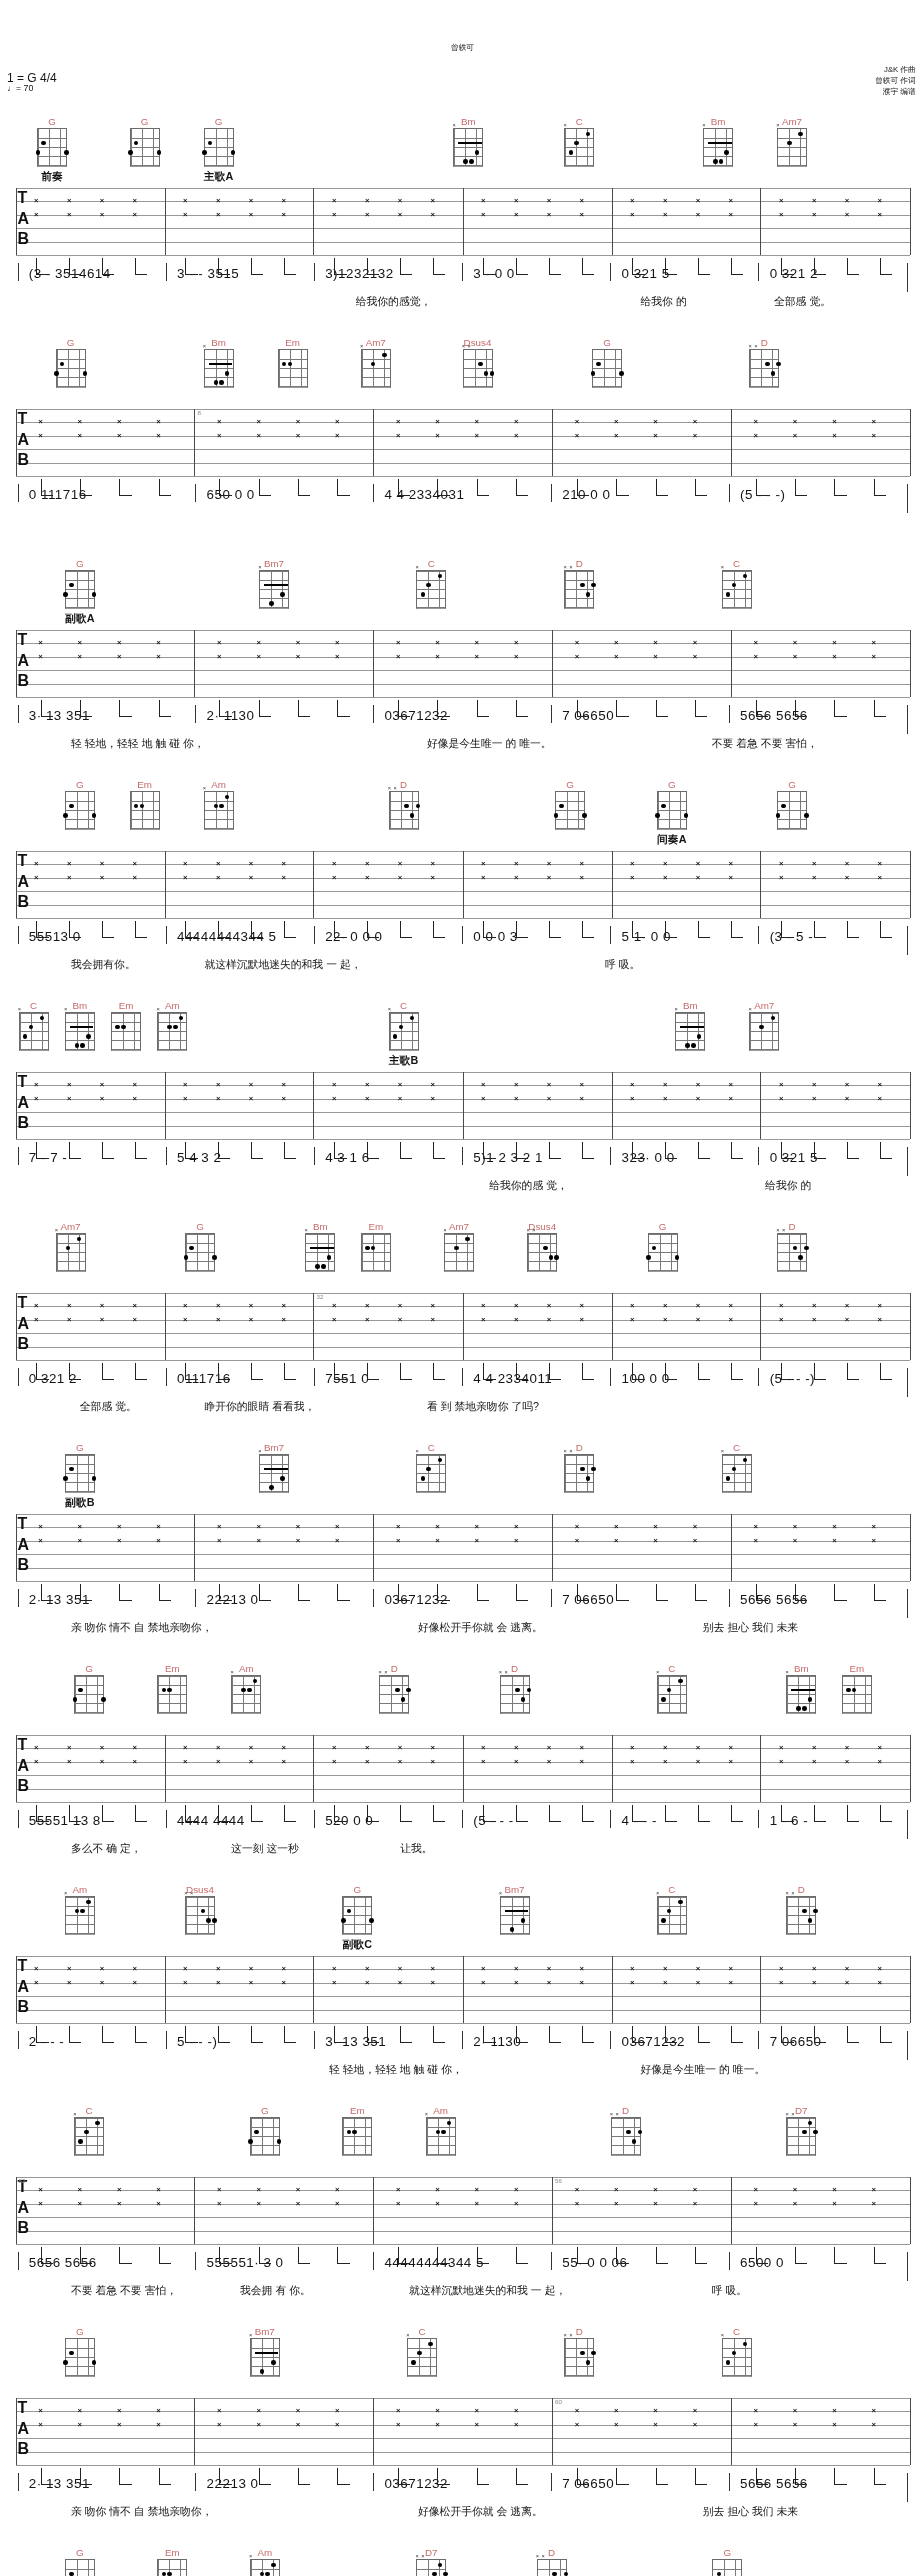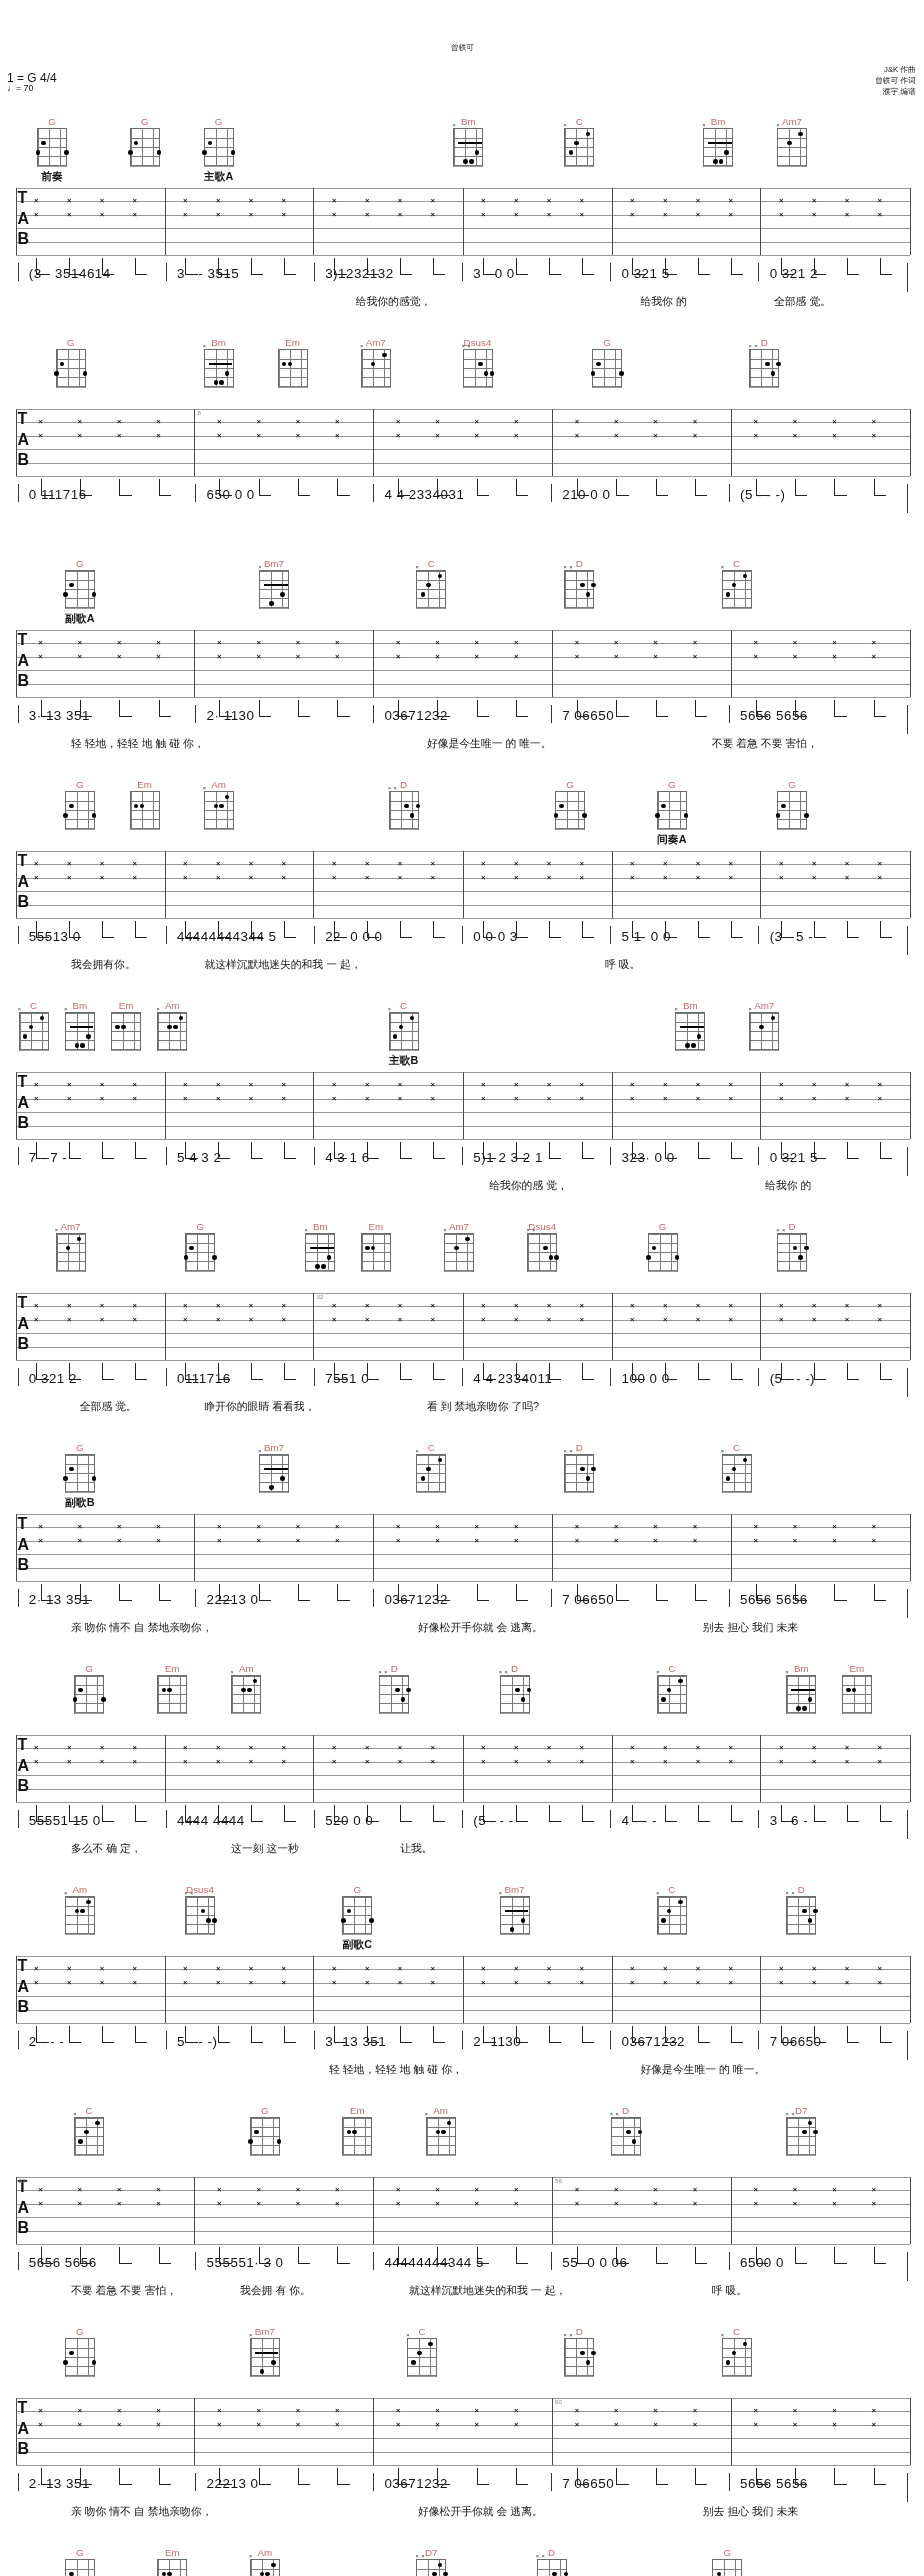--- a/index.html
+++ b/index.html
@@ -1317,26 +1317,26 @@
         <span class="xg" style="left: 89.3333%; top: 23px;">×</span>
         <div class="beat" style="left: 89.3333%;"></div>
         <span class="xg" style="left: 93%; top: 9.3px;">×</span>
         <span class="xg" style="left: 93%; top: 23px;">×</span>
         <div class="beat" style="left: 93%;"></div>
         <span class="xg" style="left: 96.6667%; top: 9.3px;">×</span>
         <span class="xg" style="left: 96.6667%; top: 23px;">×</span>
         <div class="beat" style="left: 96.6667%;"></div>
       </div>
       <div class="jianpu">
-        <div class="jm">55551 15 0</div>
+        <div class="jm">55551 13 8</div>
         <div class="jm">4444 4444</div>
         <div class="jm">520 0 0</div>
         <div class="jm">(5 - - -</div>
         <div class="jm">4 - - -</div>
-        <div class="jm">3 - 6 -</div>
+        <div class="jm">1 - 6 -</div>
       </div>
       <div class="lyrics">
         <span class="lyr" style="left: 6%;">多么不 确 定，</span>
         <span class="lyr" style="left: 24%;">这一刻  这一秒</span>
         <span class="lyr" style="left: 43%;">让我。</span>
       </div>
     </div>
     <div class="system">
       <div class="chordrow">
         <div class="chord" style="left: 7%;">

